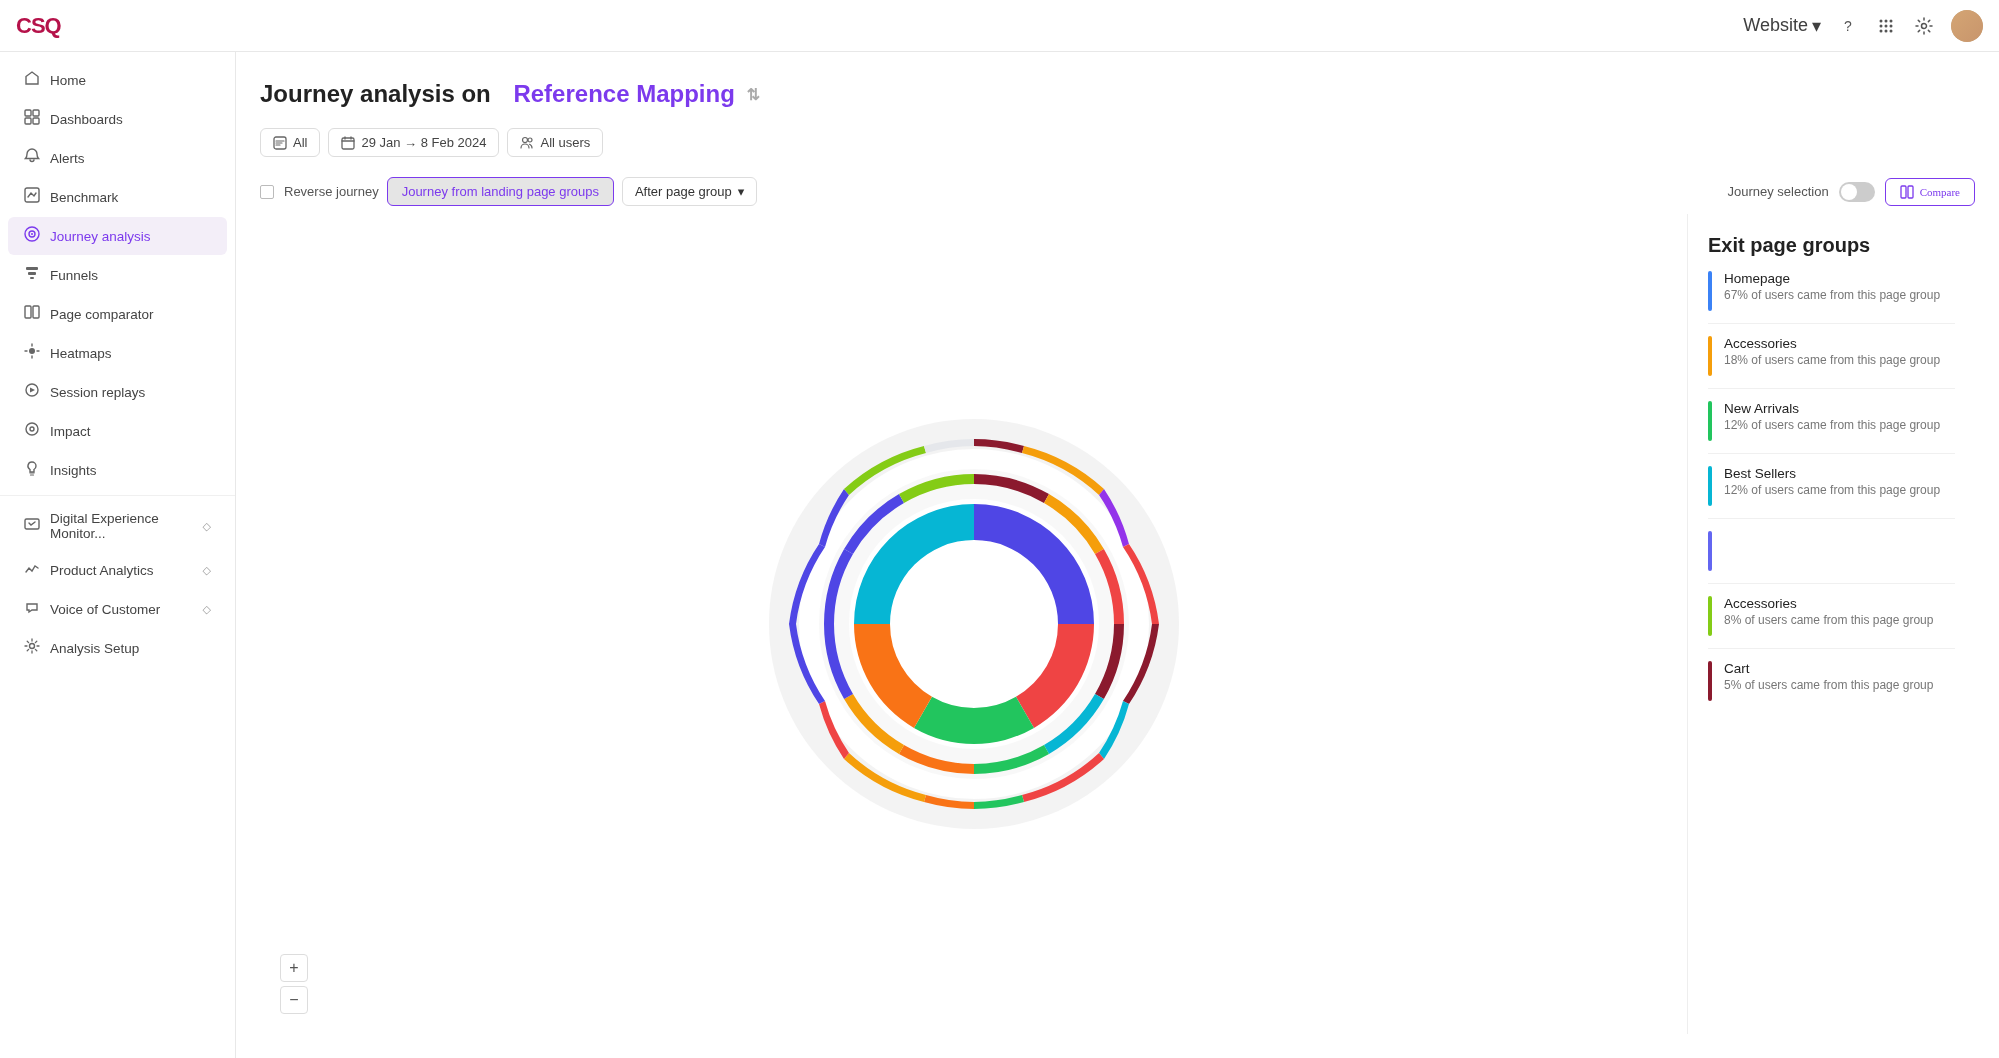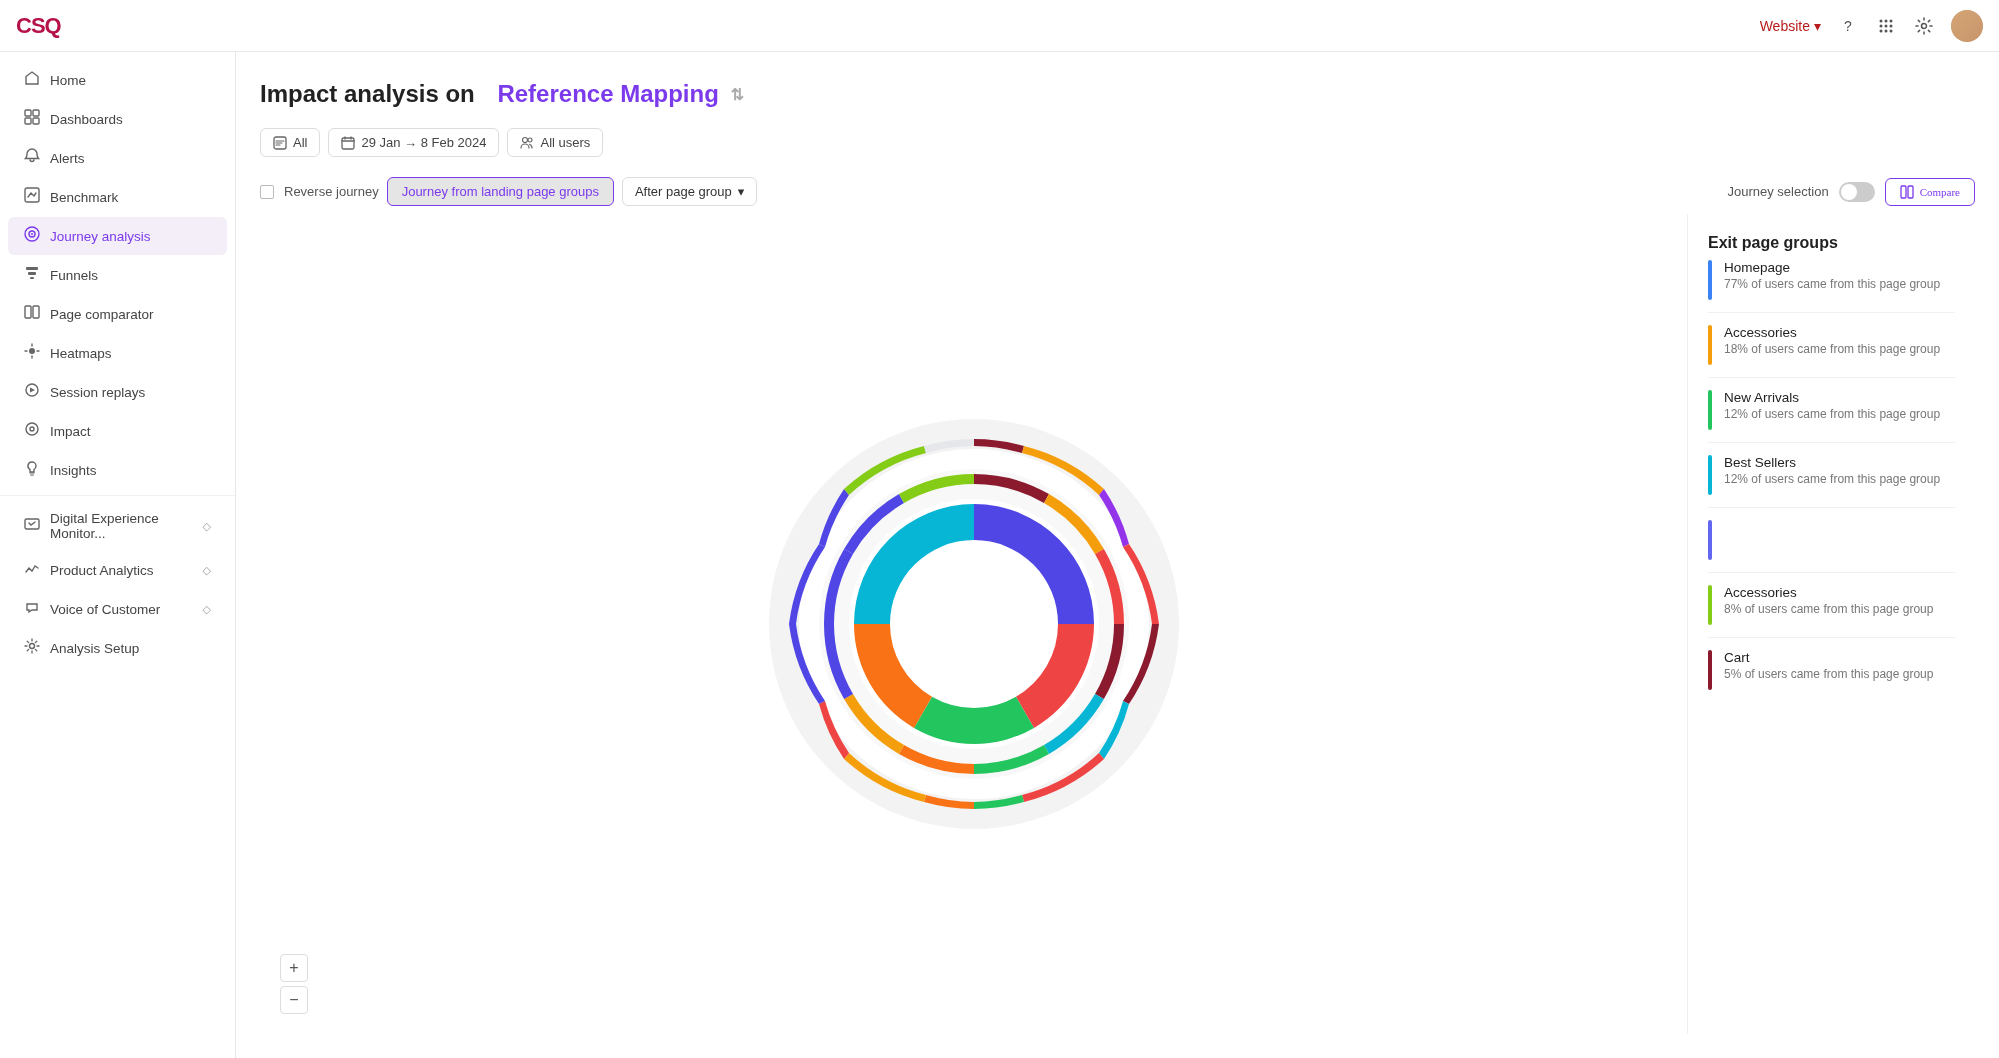--- a/index.html
+++ b/index.html
@@ -16,21 +16,21 @@
       display: flex; align-items: center; gap: 4px;
     }
     .logo-text {
       font-size: 22px; font-weight: 700; color: #b5124a; letter-spacing: -1px;
     }
     .topbar-right {
       display: flex; align-items: center; gap: 16px;
     }
     .website-selector {
       display: flex; align-items: center; gap: 4px; cursor: pointer;
-      font-size: 14px; color: #b91c1c;
+      font-size: 18px; color: #404040;
     }
     .topbar-icon {
       width: 22px; height: 22px; display: flex; align-items: center; justify-content: center;
       cursor: pointer; color: #555; border-radius: 4px;
     }
     .avatar {
       width: 32px; height: 32px; border-radius: 50%; background: #c8a882;
       display: flex; align-items: center; justify-content: center;
       overflow: hidden; cursor: pointer;
     }
@@ -146,21 +146,21 @@
       background: #fff; cursor: pointer; display: flex; align-items: center; justify-content: center;
       font-size: 16px; color: #555;
     }
 
     
     .right-panel {
       width: 288px; min-width: 288px; border-left: 1px solid #eee;
       padding: 20px; overflow-y: auto;
     }
     .panel-title {
-      font-size: 16px; font-weight: 600; color: #222; margin-bottom: 8px;
+      font-size: 20px; font-weight: 600; color: #222; margin-bottom: 14px;
     }
     .exit-item {
       display: flex; gap: 12px; margin-bottom: 12px;
       padding-bottom: 12px; border-bottom: 1px solid #f0f0f0;
     }
     .exit-item:last-child { border-bottom: none; }
     .exit-color-bar {
       width: 4px; border-radius: 2px; min-height: 40px; flex-shrink: 0;
     }
     .exit-info { flex: 1; }
@@ -347,21 +347,21 @@
         </svg>
     </span>
     <span class="sidebar-label">Analysis Setup</span>
   </div>
 </div>
 
 <div class="main">
   <div class="content-area">
 
     <div class="page-title">
-      <span class="title-main">Impact analysis on</span>
+      <span class="title-main">Journey analysis on</span>
       <span>&nbsp;</span>
       <span class="title-accent">Reference Mapping</span>
       <span class="title-icon" style="font-size:16px; color:#aaa; margin-left:4px;">⇅</span>
     </div>
 
     <div class="filter-bar">
       <button class="filter-btn">
         <svg width="14" height="14" viewBox="0 0 14 14" fill="none">
             <rect x="1" y="1" width="12" height="12" rx="2" stroke="#666" stroke-width="1.3"></rect>
             <path d="M3 5h8M3 7h6M3 9h4" stroke="#666" stroke-width="1.2" stroke-linecap="round"></path>
@@ -470,21 +470,21 @@
         </div>
       </div>
 
       <div class="right-panel">
         <div class="panel-title">Exit page groups</div>
         <div>
         <div class="exit-item">
       <div class="exit-color-bar" style="background:#3b82f6;"></div>
       <div class="exit-info">
         <div class="exit-name">Homepage</div>
-        <div class="exit-pct">77% of users came from this page group</div>
+        <div class="exit-pct">67% of users came from this page group</div>
       </div>
     </div>
             <div class="exit-item">
       <div class="exit-color-bar" style="background:#f59e0b;"></div>
       <div class="exit-info">
         <div class="exit-name">Accessories</div>
         <div class="exit-pct">18% of users came from this page group</div>
       </div>
     </div>
             <div class="exit-item">

